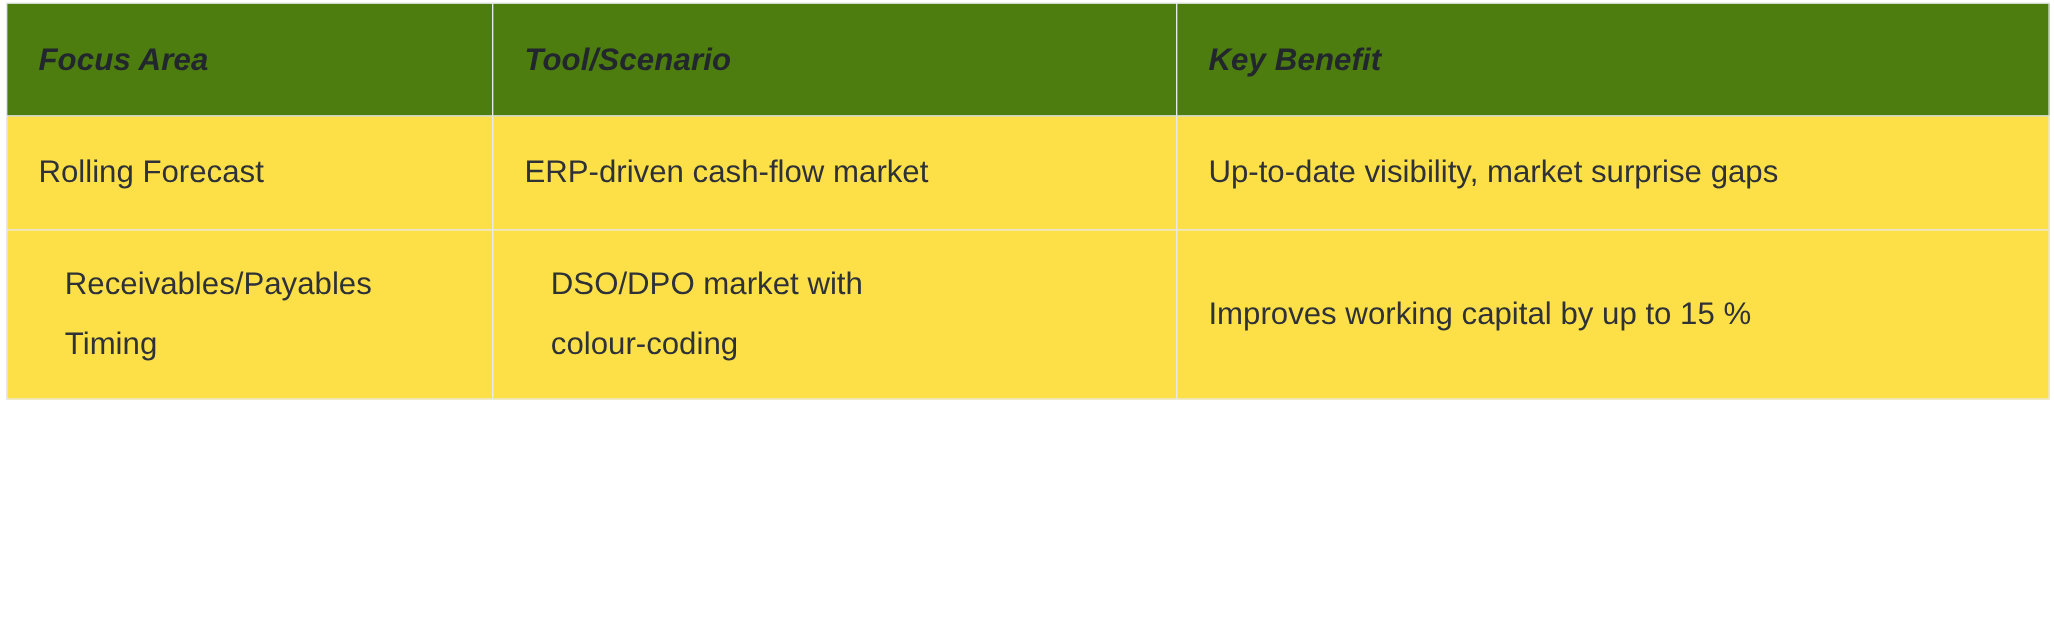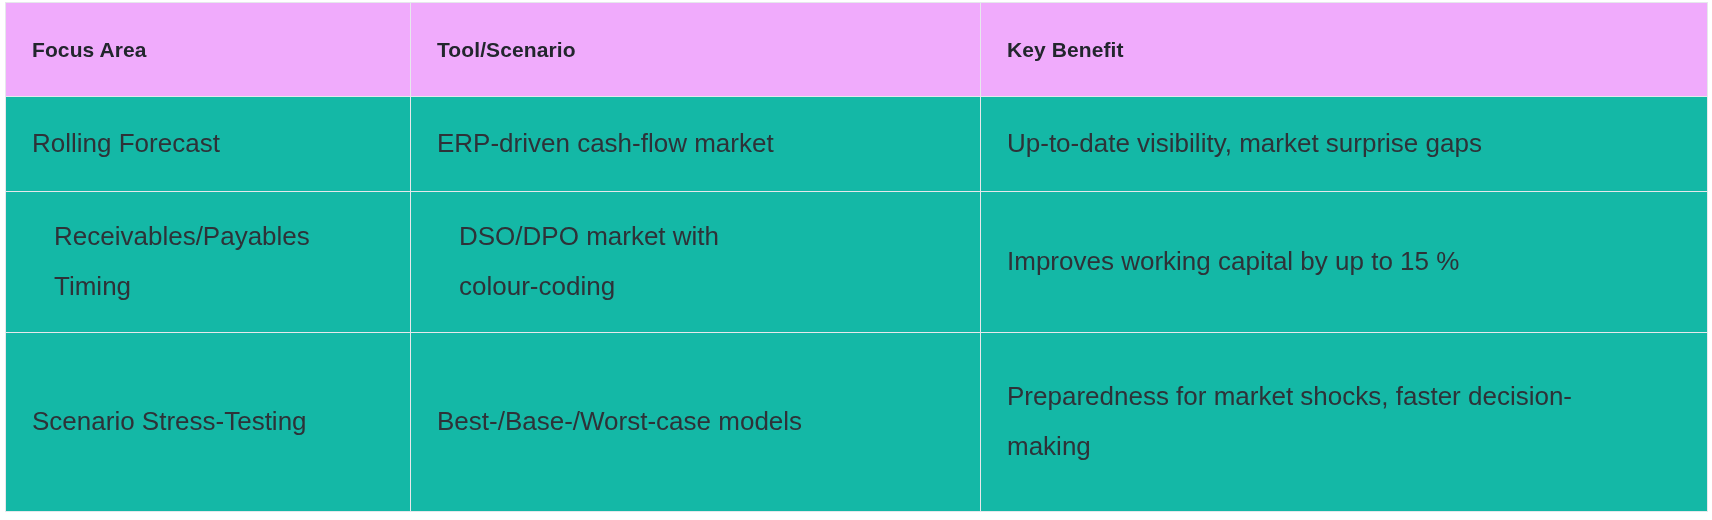--- a/index.html
+++ b/index.html
@@ -34,30 +34,31 @@
   table.data-table th,
   table.data-table td {
     border: 1px solid #e6e8ec;
     text-align: left;
     vertical-align: middle;
     padding: 0 26px;
     color: #2b2f36;
   }
 
   table.data-table thead th {
-    background: #f0abfc;
+    background: #4d7c0f;
     height: 93px;
-    font-size: 21px;
+    font-size: 26px;
     font-weight: bold;
     letter-spacing: 0.1px;
     color: #22262d;
+    font-style: italic;
   }
 
   table.data-table tbody td {
-    background: #14b8a6;
+    background: #fde047;
     font-size: 26px;
     font-weight: normal;
     line-height: 1.92;
     color: #2e3238;
   }
 
   tr.row-1 td { height: 94px; }
   tr.row-2 td { height: 140px; }
   tr.row-3 td { height: 178px; }
 
@@ -109,26 +110,15 @@
         <td class="col-1">
           <span class="cell-text">Receivables/Payables Timing</span>
         </td>
         <td class="col-2">
           <span class="cell-text">DSO/DPO market with colour-coding</span>
         </td>
         <td class="col-3">
           <span class="cell-text">Improves working capital by up to 15 %</span>
         </td>
       </tr>
-      <tr class="row-3">
-        <td class="col-1">
-          <span class="cell-text">Scenario Stress-Testing</span>
-        </td>
-        <td class="col-2">
-          <span class="cell-text">Best-/Base-/Worst-case models</span>
-        </td>
-        <td class="col-3">
-          <span class="cell-text">Preparedness for market shocks, faster decision-making</span>
-        </td>
-      </tr>
     </tbody>
   </table>
 </div>
 
 </body></html>

